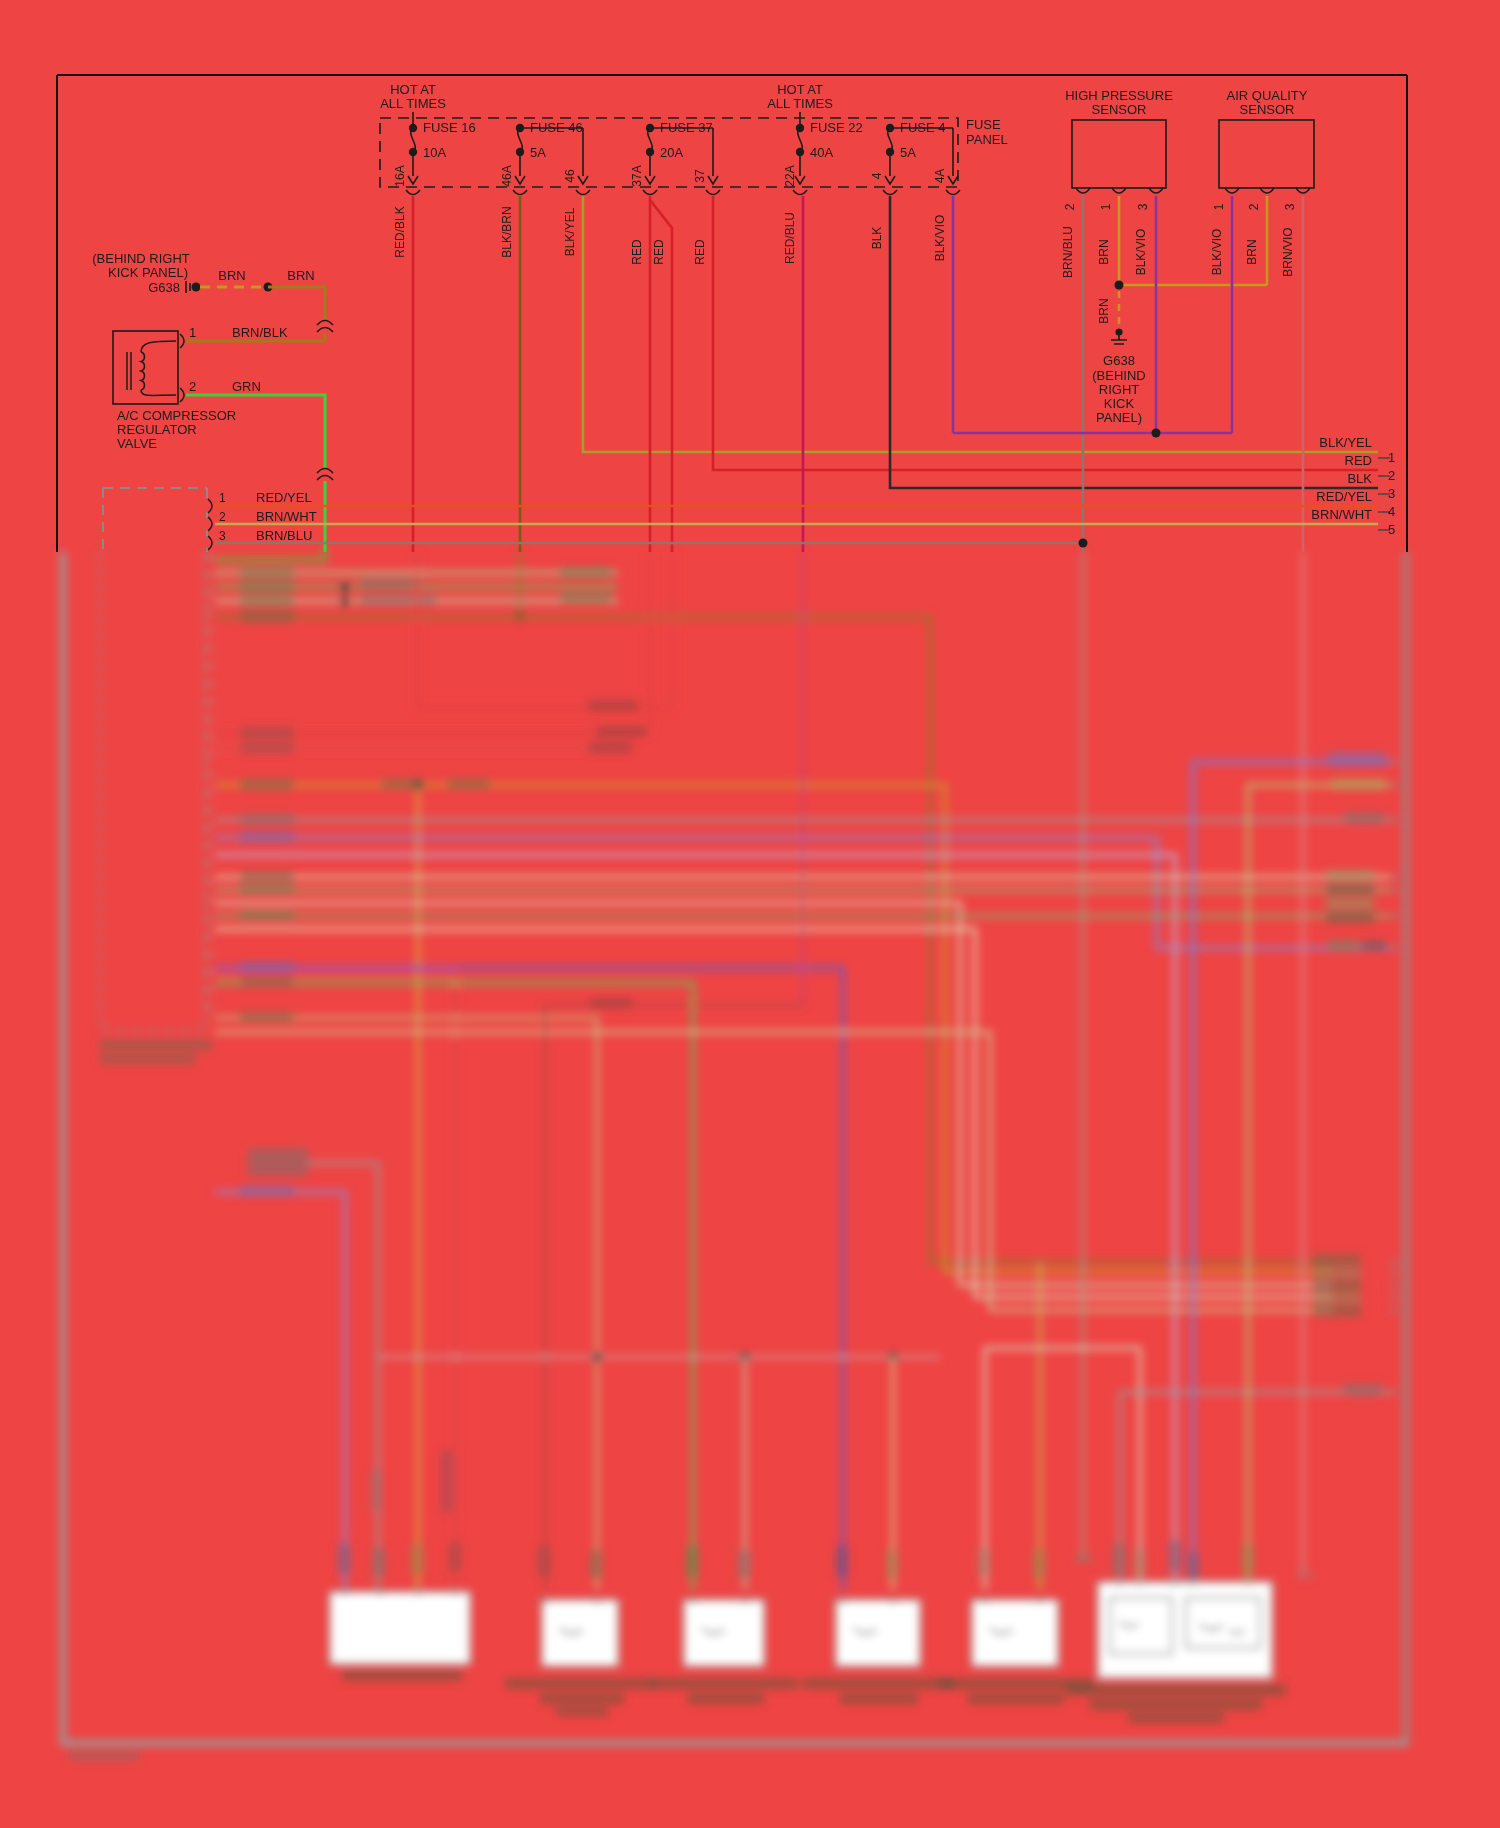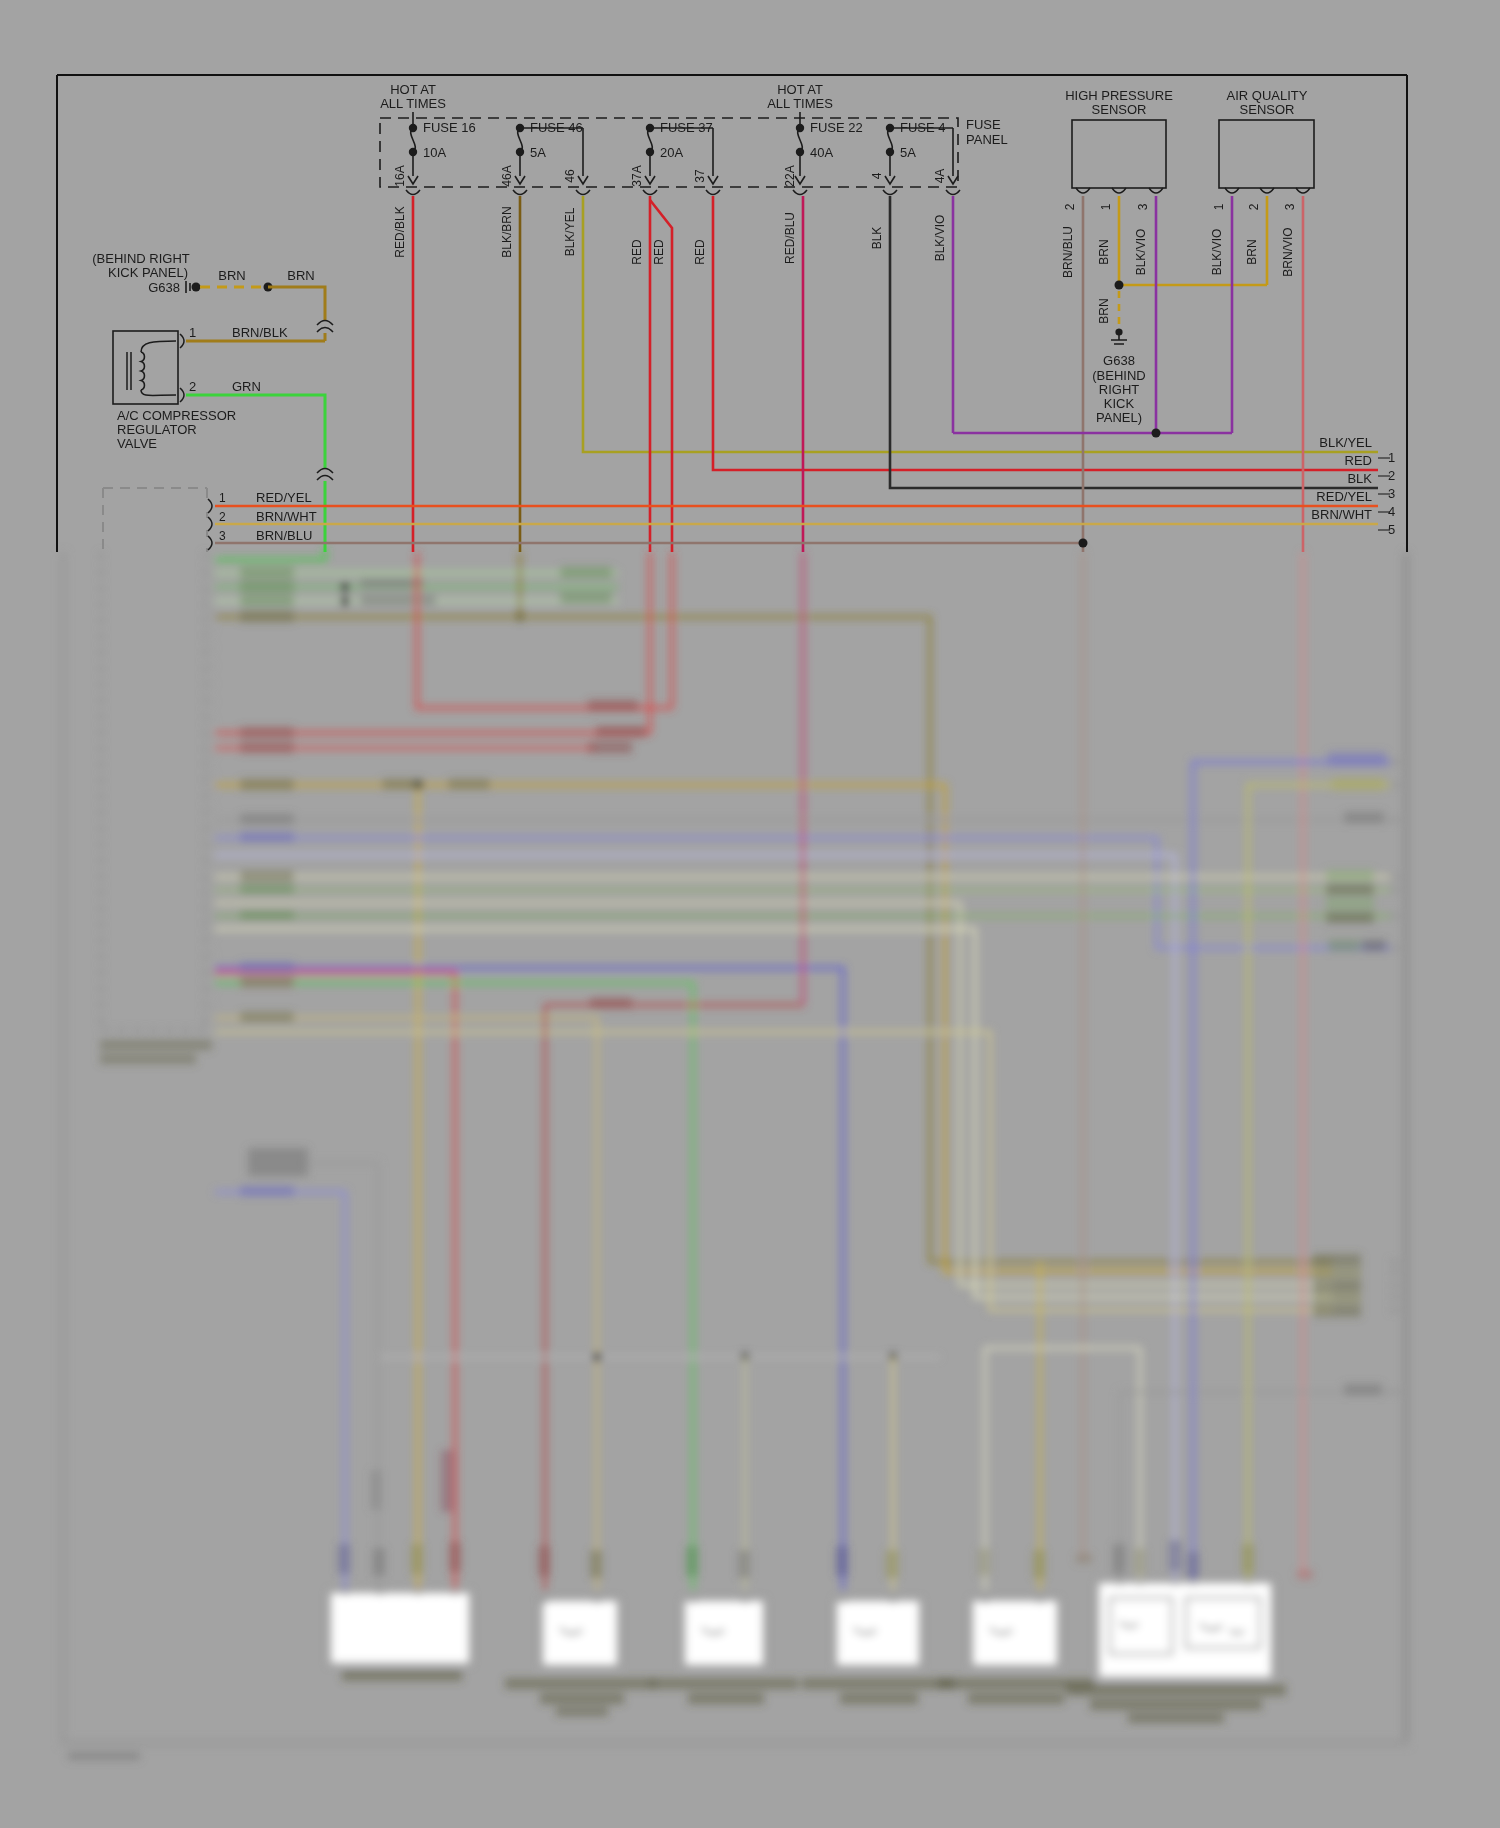--- a/index.html
+++ b/index.html
@@ -1,16 +1,16 @@
 <!DOCTYPE html>
 <html><head>
 <meta charset="utf-8">
 <style>
   html,body{margin:0;padding:0;background:#ffffff;}
-  #stage{position:relative;width:1500px;height:1828px;background:#a3a3a3;overflow:hidden;
+  #stage{position:relative;width:1500px;height:1828px;background:#ef4444;overflow:hidden;
          font-family:"Liberation Sans", sans-serif;}
   svg{position:absolute;left:0;top:0;}
   text{font-family:"Liberation Sans", sans-serif;fill:#1c1c1c;}
   .t13{font-size:13px;}
   .t12{font-size:12px;}
   .blob{opacity:.5;}
 </style>
 </head>
 <body>
 

